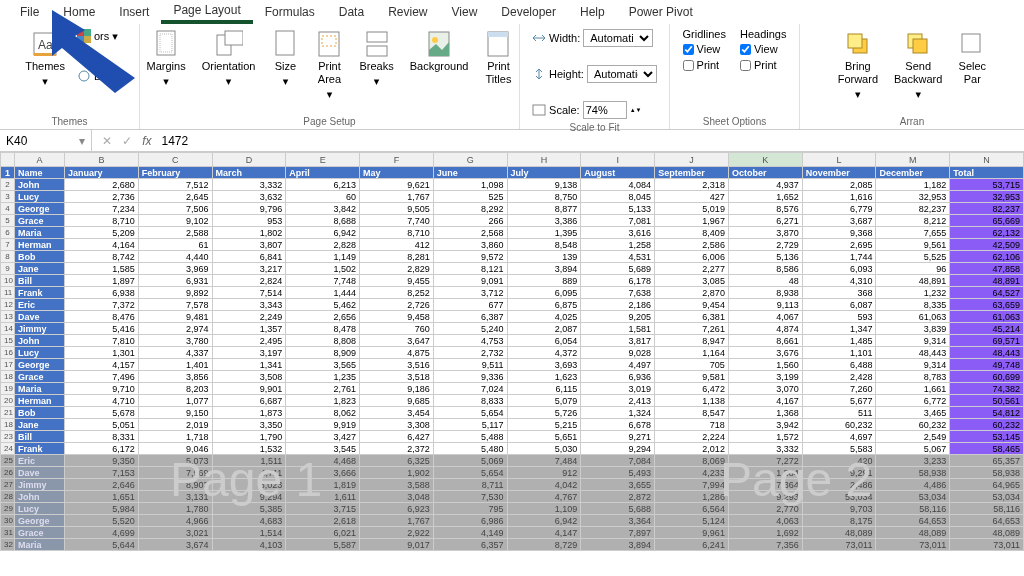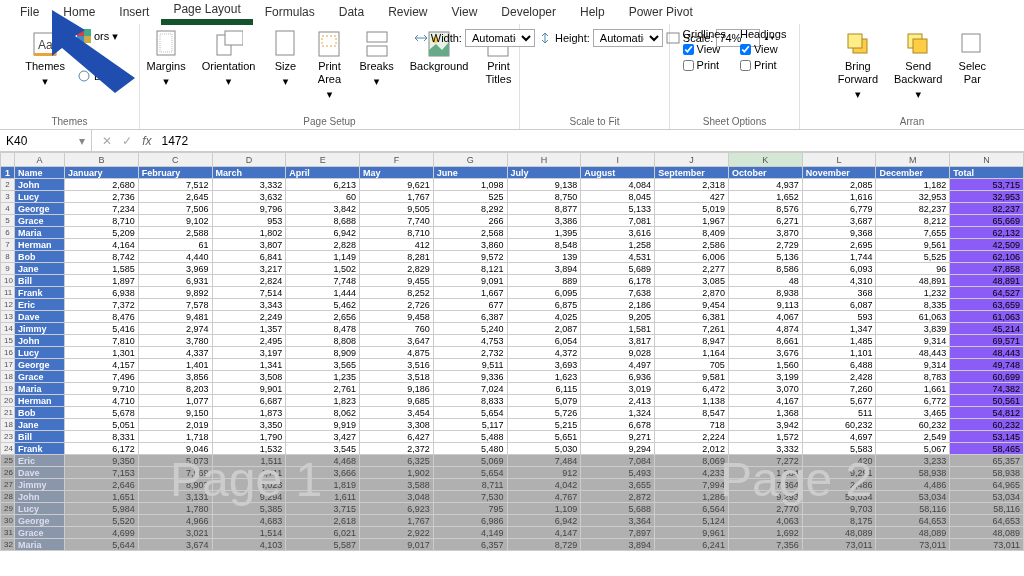--- a/index.html
+++ b/index.html
@@ -1,19 +1,19 @@
 <!DOCTYPE html>
 <html><head>
 <meta charset="utf-8">
 <style>
 *{box-sizing:border-box;margin:0;padding:0;font-family:"Segoe UI",Arial,sans-serif}
 body{background:#fff;overflow:hidden;width:1024px;height:576px;position:relative}
 .ribbon-tabs{display:flex;padding:2px 8px;font-size:12px;background:#fff;height:24px;align-items:center}
 .ribbon-tabs span{padding:3px 12px;cursor:pointer;color:#333}
-.ribbon-tabs span.active{border-bottom:6px solid #14532d;font-weight:500}
+.ribbon-tabs span.active{border-bottom:4px solid #14532d;font-weight:500}
 .ribbon{display:flex;background:#fff;border-bottom:1px solid #ccc;height:106px;font-size:11px}
 .group{border-right:1px solid #e0e0e0;padding:4px 8px 2px;display:flex;flex-direction:column;justify-content:space-between;align-items:center}
 .group-content{display:flex;gap:8px;align-items:flex-start;flex:1}
 .group-label{color:#666;font-size:10px;margin-top:2px}
 .vbtn{display:flex;flex-direction:column;align-items:center;gap:2px;padding:2px 4px;cursor:pointer;text-align:center;line-height:1.2}
 .vbtn .ico{width:28px;height:28px;display:flex;align-items:center;justify-content:center}
 .smallrow{display:flex;align-items:center;gap:3px;font-size:11px;padding:1px 0;white-space:nowrap}
 .smallrow input[type=checkbox]{width:11px;height:11px}
 .sel{border:1px solid #aaa;font-size:11px;padding:0 2px;height:18px;background:#fff}
 .arrow{position:absolute;top:8px;left:40px;z-index:100}
@@ -170,21 +170,21 @@
           </span>
           <span style="white-space:pre">Print
 Titles</span>
         </div>
   </div>
   <div class="group-label">Page Setup</div>
 </div>
 
 <div class="group" style="width:150px">
   <div class="group-content">
-        <div style="display:flex;gap:3px">
+        <div style="display:flex;flex-direction:column;gap:16px">
     <div class="smallrow">
             <svg width="14" height="12">
               <path d="M1 6 L13 6 M1 6 L4 3 M1 6 L4 9 M13 6 L10 3 M13 6 L10 9" stroke="#58a" fill="none"></path>
             </svg>
             <span>Width:</span> 
             <select class="sel" style="width:70px"><option>Automatic</option></select>
           </div>
     <div class="smallrow">
             <svg width="14" height="12">
               <path d="M7 1 L7 11 M7 1 L4 4 M7 1 L10 4 M7 11 L4 8 M7 11 L10 8" stroke="#58a" fill="none"></path>
@@ -486,21 +486,21 @@
           <td class="num total-col">48,891</td>
         </tr>
         <tr class="">
           <td class="rowhdr">11</td>
           <td class="name-cell">Frank</td>
           <td class="num">6,938</td>
           <td class="num">9,892</td>
           <td class="num">7,514</td>
           <td class="num">1,444</td>
           <td class="num">8,252</td>
-          <td class="num">1,667</td>
+          <td class="num">3,712</td>
           <td class="num">6,095</td>
           <td class="num">7,638</td>
           <td class="num">2,870</td>
           <td class="num">8,938</td>
           <td class="num">368</td>
           <td class="num">1,232</td>
           <td class="num total-col">64,527</td>
         </tr>
         <tr class="">
           <td class="rowhdr">12</td>

